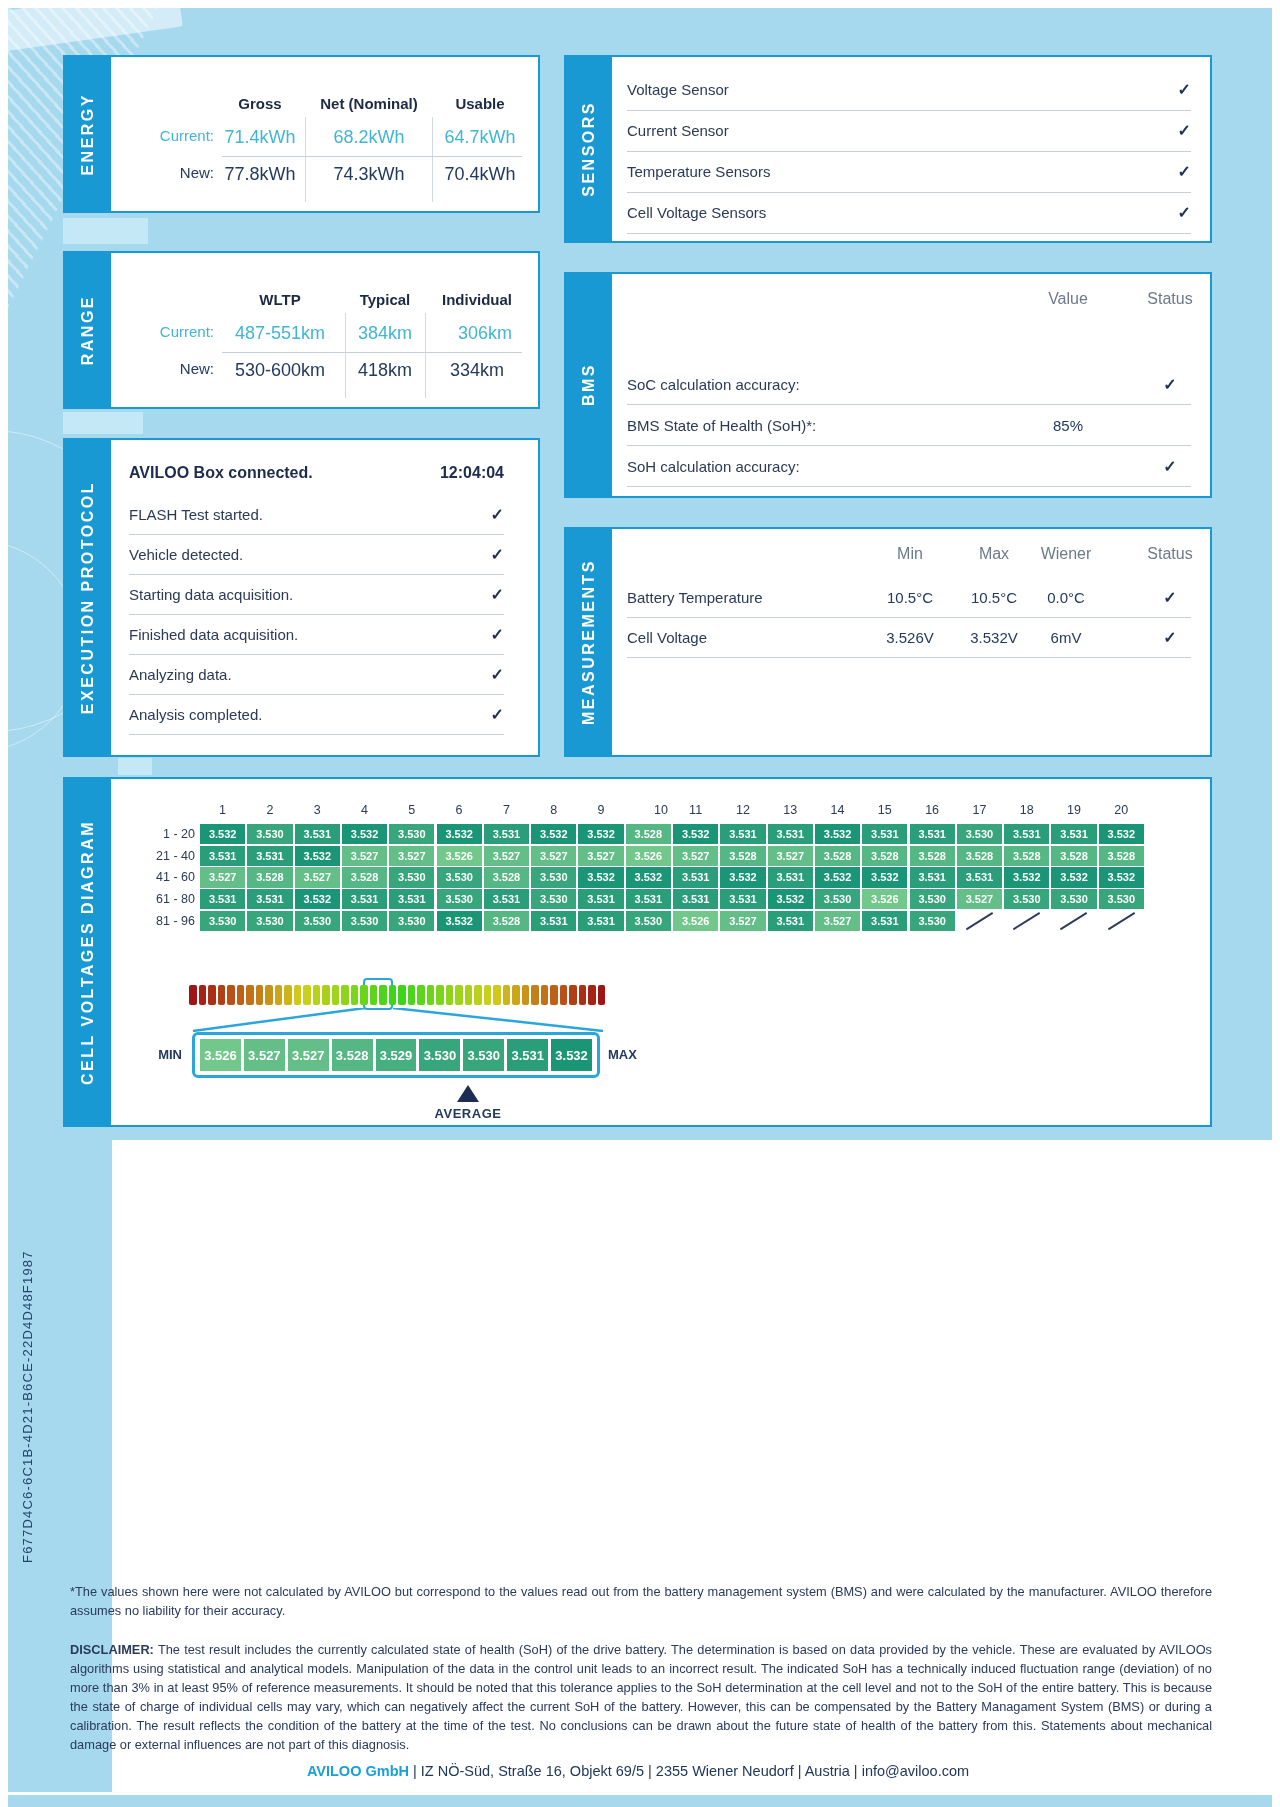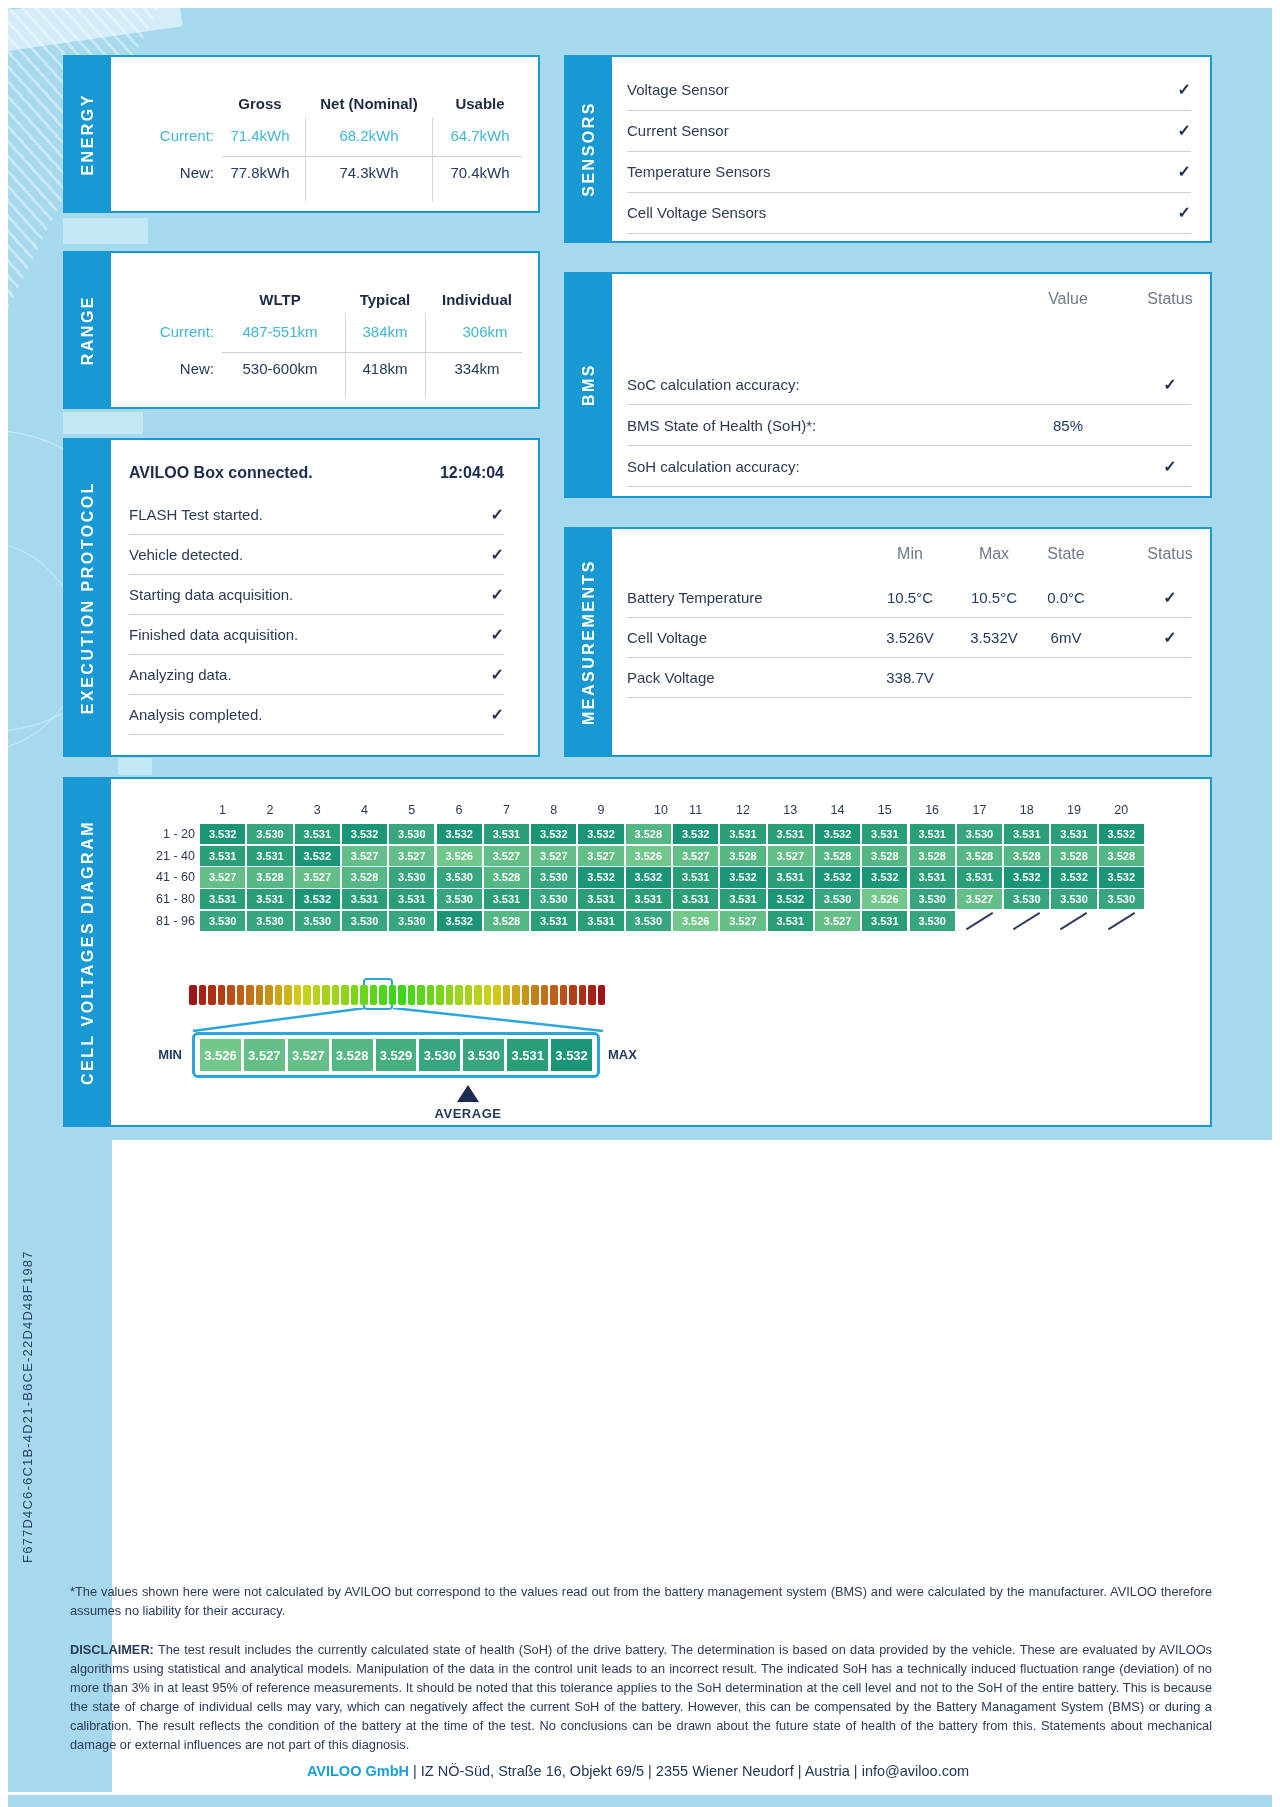--- a/index.html
+++ b/index.html
@@ -18,21 +18,21 @@
   .card{position:absolute;background:#fff;border:2.5px solid #1899d3;box-sizing:border-box;}
   .tab{position:absolute;left:0;top:0;bottom:0;width:46px;background:#1899d3;color:#fff;
        display:flex;align-items:center;justify-content:center;}
   .tab span{writing-mode:vertical-rl;transform:rotate(180deg);font-weight:700;font-size:16px;
             letter-spacing:2.5px;white-space:nowrap;}
   .content{position:absolute;left:0;top:0;right:0;bottom:0;}
   
   .hdrcell{position:absolute;transform:translateX(-50%);font-weight:700;font-size:15px;color:#1c2a44;white-space:nowrap;}
   .rowlabel{position:absolute;left:0;text-align:right;font-size:15px;color:#233a5f;white-space:nowrap;}
   .rowlabel.accent{color:#41b6d2;}
-  .valcell{position:absolute;transform:translateX(-50%);font-size:15px;color:#233a5f;white-space:nowrap;}
+  .valcell{position:absolute;transform:translateX(-50%);font-size:18px;color:#233a5f;white-space:nowrap;}
   .valcell.accent{color:#41b6d2;}
   .vsep{position:absolute;width:1px;background:#d3d9e0;}
   .hrule{position:absolute;height:1px;background:#c9cfd8;}
   
   .ptitle{position:absolute;left:64px;right:34px;top:18px;height:30px;display:flex;align-items:center;
           justify-content:space-between;font-weight:700;font-size:16px;color:#1d2c4e;}
   .prow{position:absolute;left:64px;right:34px;height:40px;border-bottom:1px solid #c9cfd8;
         display:flex;align-items:center;justify-content:space-between;font-size:15px;color:#2b3a55;}
   
   .srow{position:absolute;left:61px;right:19px;height:41px;border-bottom:1px solid #c9cfd8;
@@ -215,39 +215,35 @@
       </div>
   </div>
 
   <div class="card" style="left:564px;top:527px;width:648px;height:230px;">
     <div class="tab">
         <span>MEASUREMENTS</span>
       </div>
     <div class="content" id="measurements-content">
         <div class="colhdr" style="left: 344px; top: 16px;">Min</div>
         <div class="colhdr" style="left: 428px; top: 16px;">Max</div>
-        <div class="colhdr" style="left: 500px; top: 16px;">State</div>
+        <div class="colhdr" style="left: 500px; top: 16px;">Wiener</div>
         <div class="colhdr" style="left: 604px; top: 16px;">Status</div>
         <div class="drow" style="top: 48px; height: 40px;">
           <span class="lbl">Battery Temperature</span>
           <span class="dval" style="left: 283px;">10.5°C</span>
           <span class="dval" style="left: 367px;">10.5°C</span>
           <span class="dval" style="left: 439px;">0.0°C</span>
           <span class="chk chkpos" style="left: 543px;">✓</span>
         </div>
         <div class="drow" style="top: 88px; height: 40px;">
           <span class="lbl">Cell Voltage</span>
           <span class="dval" style="left: 283px;">3.526V</span>
           <span class="dval" style="left: 367px;">3.532V</span>
           <span class="dval" style="left: 439px;">6mV</span>
           <span class="chk chkpos" style="left: 543px;">✓</span>
-        </div>
-        <div class="drow" style="top: 128px; height: 40px;">
-          <span class="lbl">Pack Voltage</span>
-          <span class="dval" style="left: 283px;">338.7V</span>
         </div>
       </div>
   </div>
 
   <div class="card" style="left:63px;top:777px;width:1149px;height:350px;">
     <div class="tab">
         <span>CELL VOLTAGES DIAGRAM</span>
       </div>
     <div class="content" id="cv-content">
       <div class="hlbox"></div>

